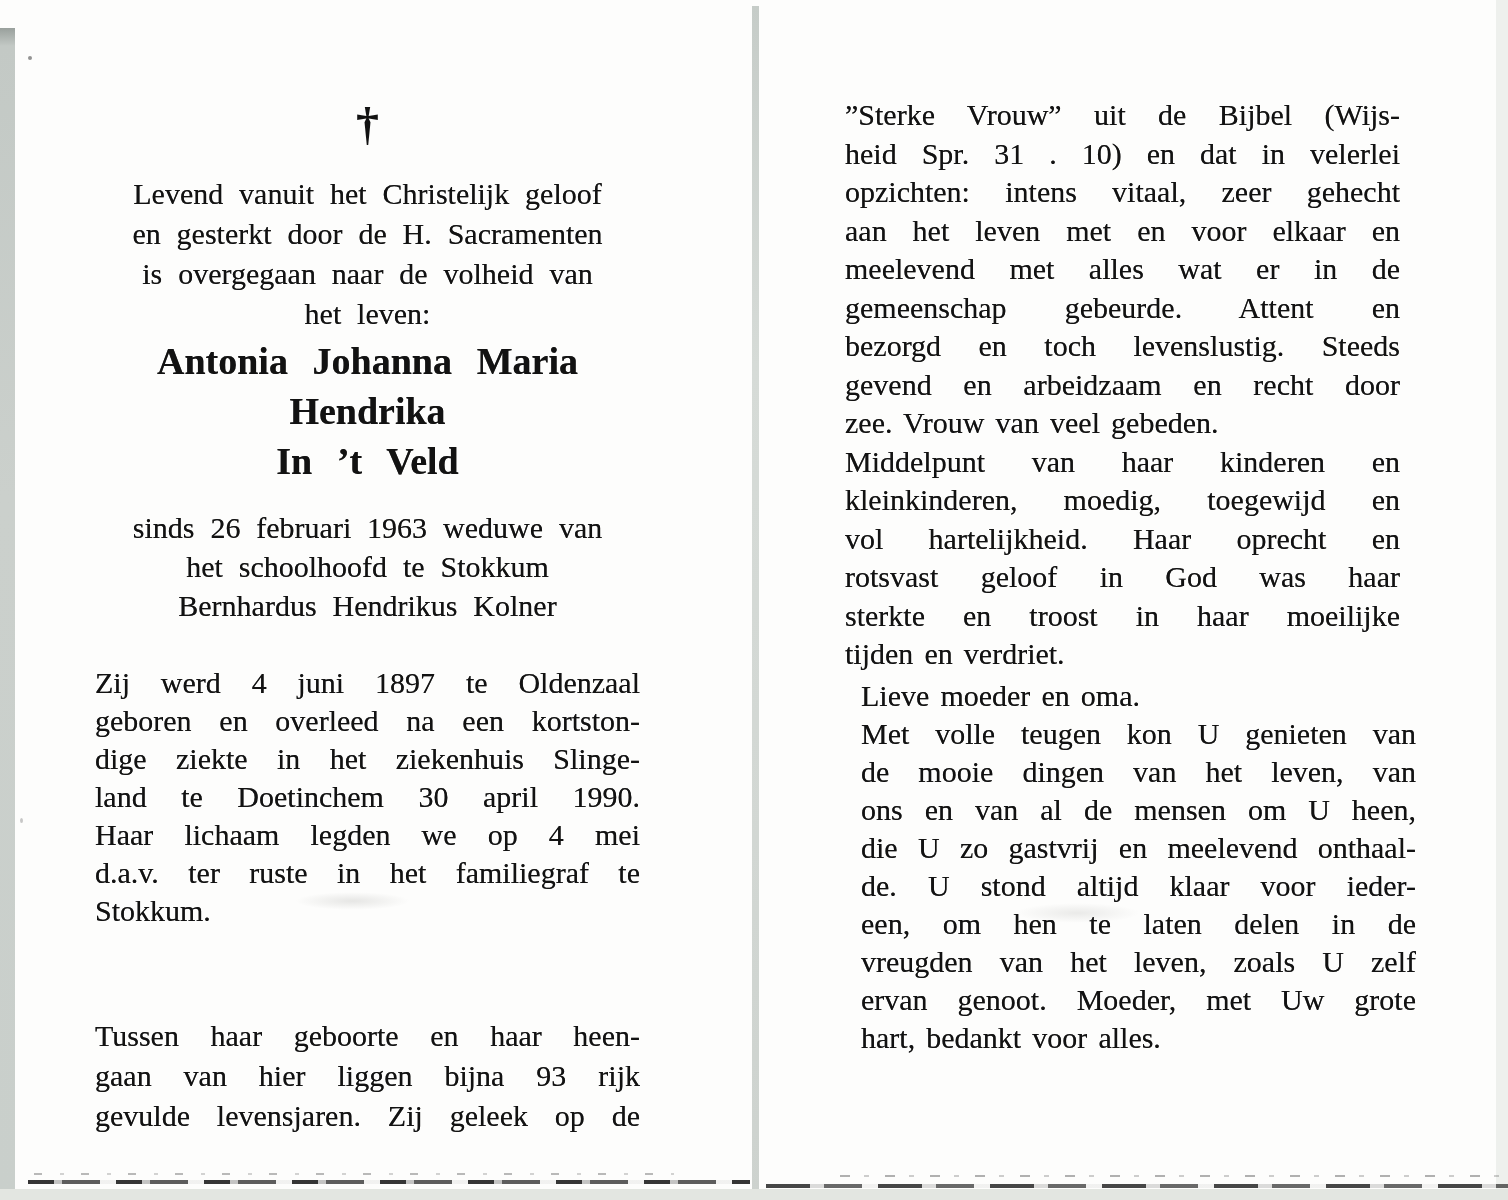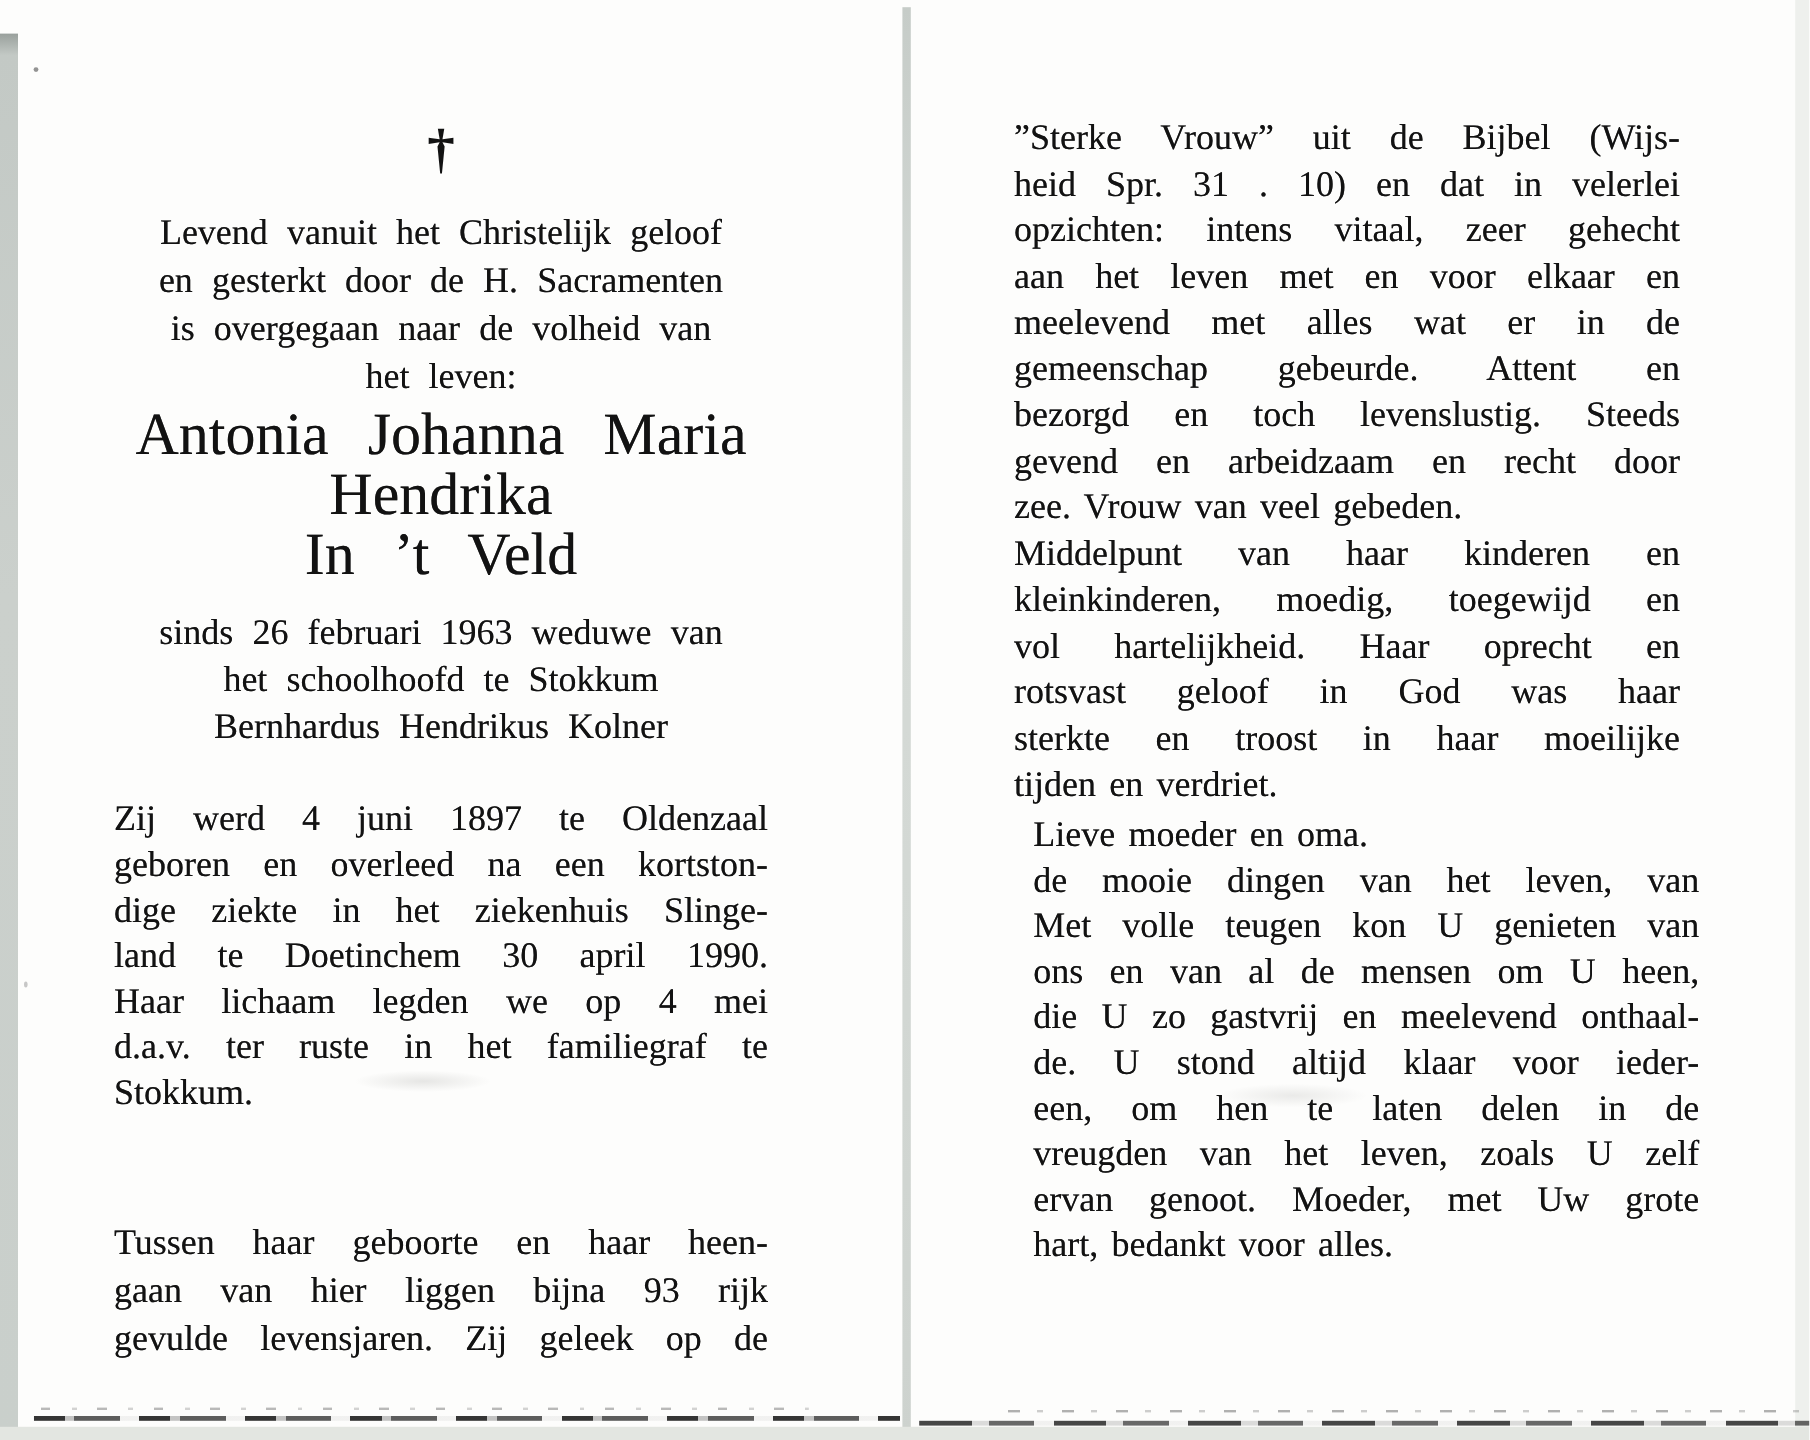--- a/index.html
+++ b/index.html
@@ -27,21 +27,21 @@
   .l { text-align: left; word-spacing: 0.12em; }
 
   .cross-block {
     top: 96px;
     text-align: center;
     font-size: 46px;
     line-height: 56px;
     font-weight: bold;
   }
   .intro-block  { top: 174px; font-size: 30px; line-height: 40px; }
-  .name-block   { top: 336px; font-size: 50px; line-height: 50px; }
+  .name-block   { top: 336px; font-size: 38px; line-height: 50px; font-weight: bold; }
   .name-block .ln { word-spacing: 0.40em; }
   .widow-block  { top: 508px; font-size: 30px; line-height: 39px; }
   .bio-block    { top: 664px; font-size: 30px; line-height: 38px; }
   .close-block  { top: 1016px; font-size: 30px; line-height: 40px; }
   .tribute-block  { top: 96px; font-size: 30px; line-height: 38.5px; }
   .farewell-block { top: 677px; font-size: 30px; line-height: 38px; margin-left: 16px; }
 
   
   .artifact { position: absolute; pointer-events: none; }
   .left-strip {
@@ -170,22 +170,22 @@
       <div class="ln j">Middelpunt van haar kinderen en</div>
       <div class="ln j">kleinkinderen, moedig, toegewijd en</div>
       <div class="ln j">vol hartelijkheid. Haar oprecht en</div>
       <div class="ln j">rotsvast geloof in God was haar</div>
       <div class="ln j">sterkte en troost in haar moeilijke</div>
       <div class="ln l">tijden en verdriet.</div>
     </div>
 
     <div class="block farewell-block">
       <div class="ln l">Lieve moeder en oma.</div>
+      <div class="ln j">Met volle teugen kon U genieten van</div>
       <div class="ln j">de mooie dingen van het leven, van</div>
-      <div class="ln j">Met volle teugen kon U genieten van</div>
       <div class="ln j">ons en van al de mensen om U heen,</div>
       <div class="ln j">die U zo gastvrij en meelevend onthaal-</div>
       <div class="ln j">de. U stond altijd klaar voor ieder-</div>
       <div class="ln j">een, om hen te laten delen in de</div>
       <div class="ln j">vreugden van het leven, zoals U zelf</div>
       <div class="ln j">ervan genoot. Moeder, met Uw grote</div>
       <div class="ln l">hart, bedankt voor alles.</div>
     </div>
 
   </section>

